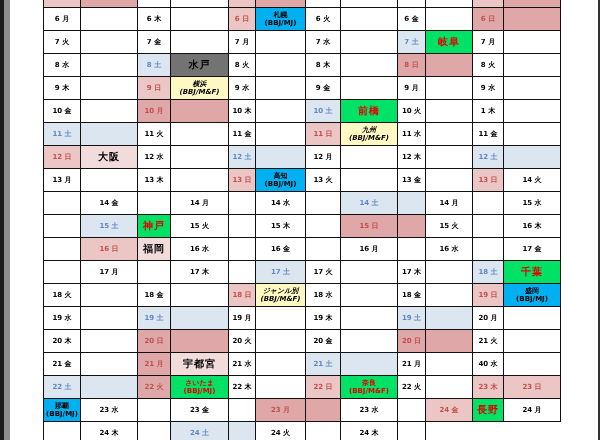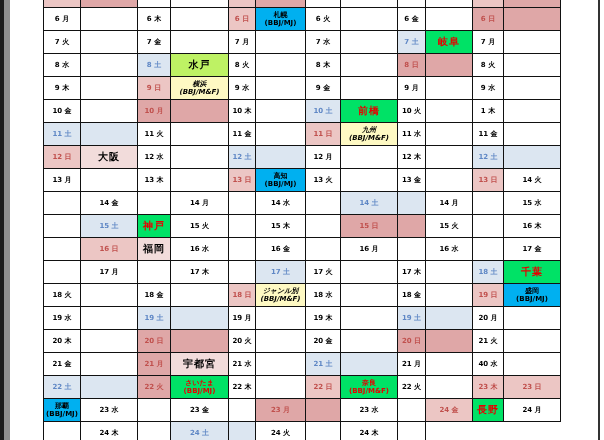--- a/index.html
+++ b/index.html
@@ -22,21 +22,21 @@
   
   .d-plain{background:#ffffff;color:#000;}
   .d-sat{background:#dce6f1;color:#5f87c5;}
   .d-sun{background:#ecc6c4;color:#c0504d;}
   .d-sund{background:#dfa7a7;color:#c0504d;}
   
   .ev-none{background:#ffffff;}
   .ev-sat{background:#dce6f1;}
   .ev-sund{background:#dfa7a7;}
   .ev-rose{background:#f2dcdb;color:#000;}
-  .ev-blue{background:#bef264;color:#000;}
+  .ev-blue{background:#737373;color:#000;}
   .ev-cyan{background:#00b0f0;color:#000;}
   .ev-yellow{background:#fef9c3;color:#000;font-style:italic;}
   .ev-green{background:#00e266;color:#e60000;}
 </style>
 </head>
 <body>
 
 <div id="stage">
   <div id="cal">
       <div class="cell dcell sliver d-sun"></div>

